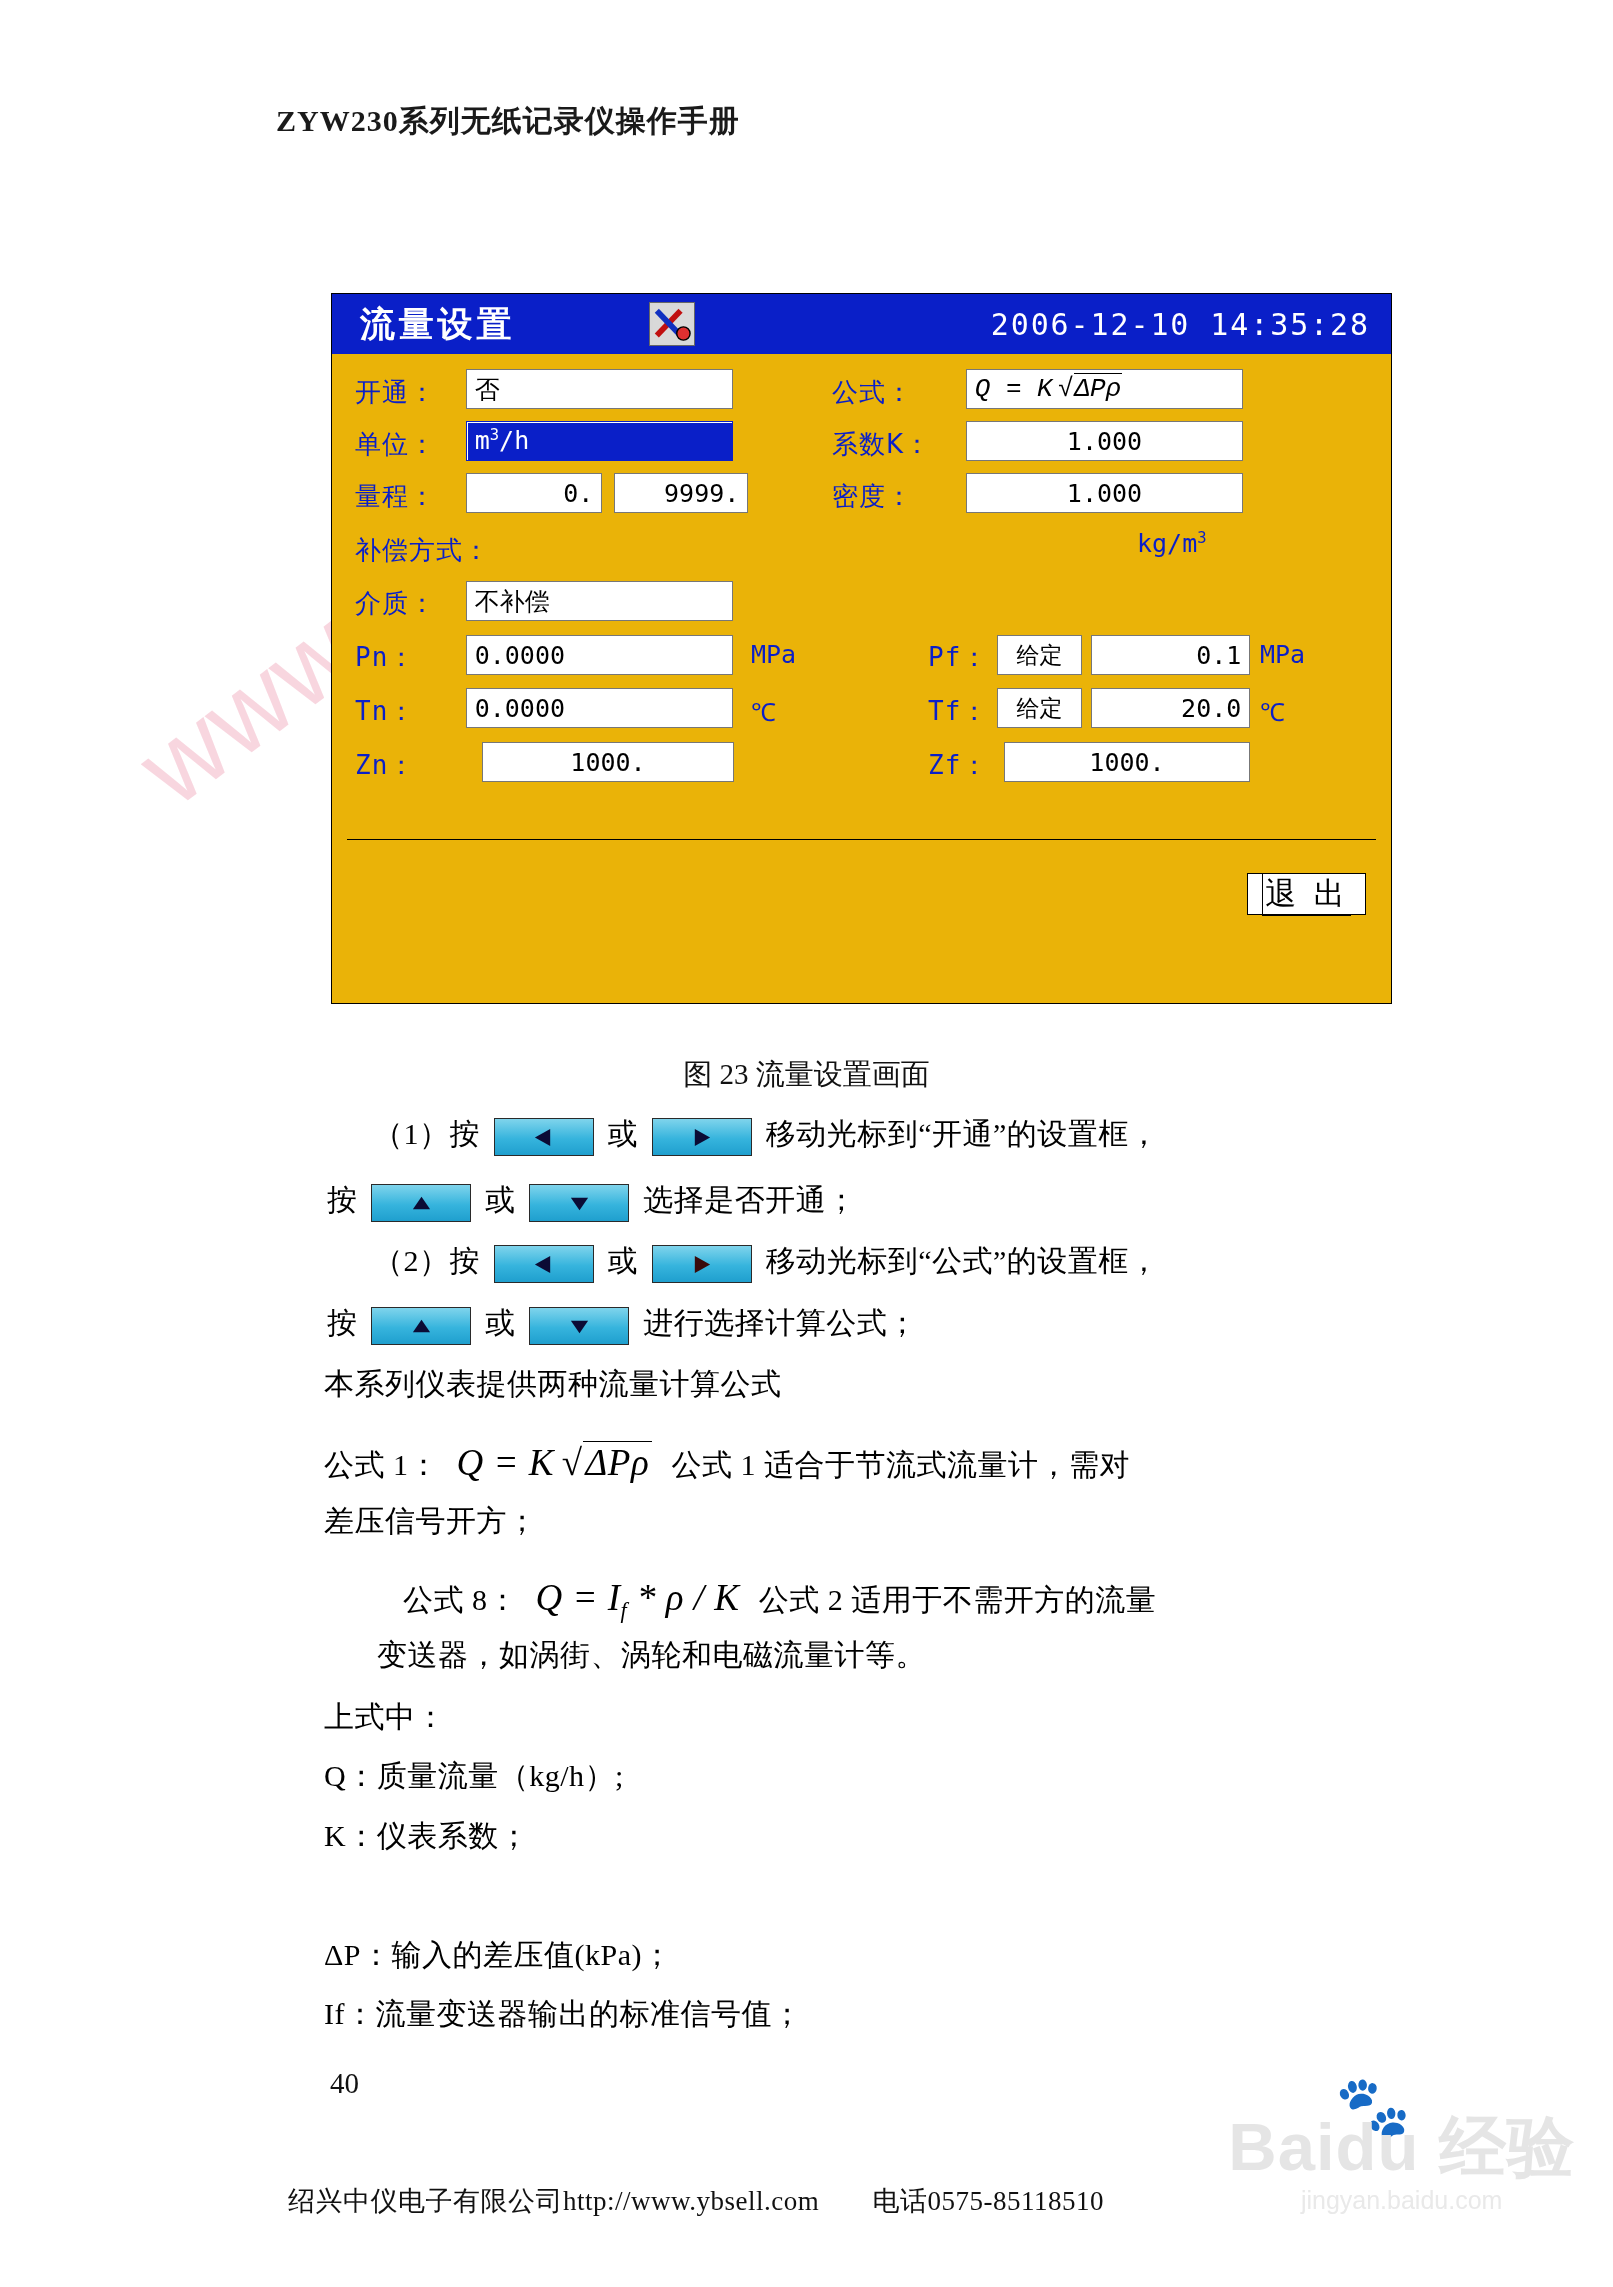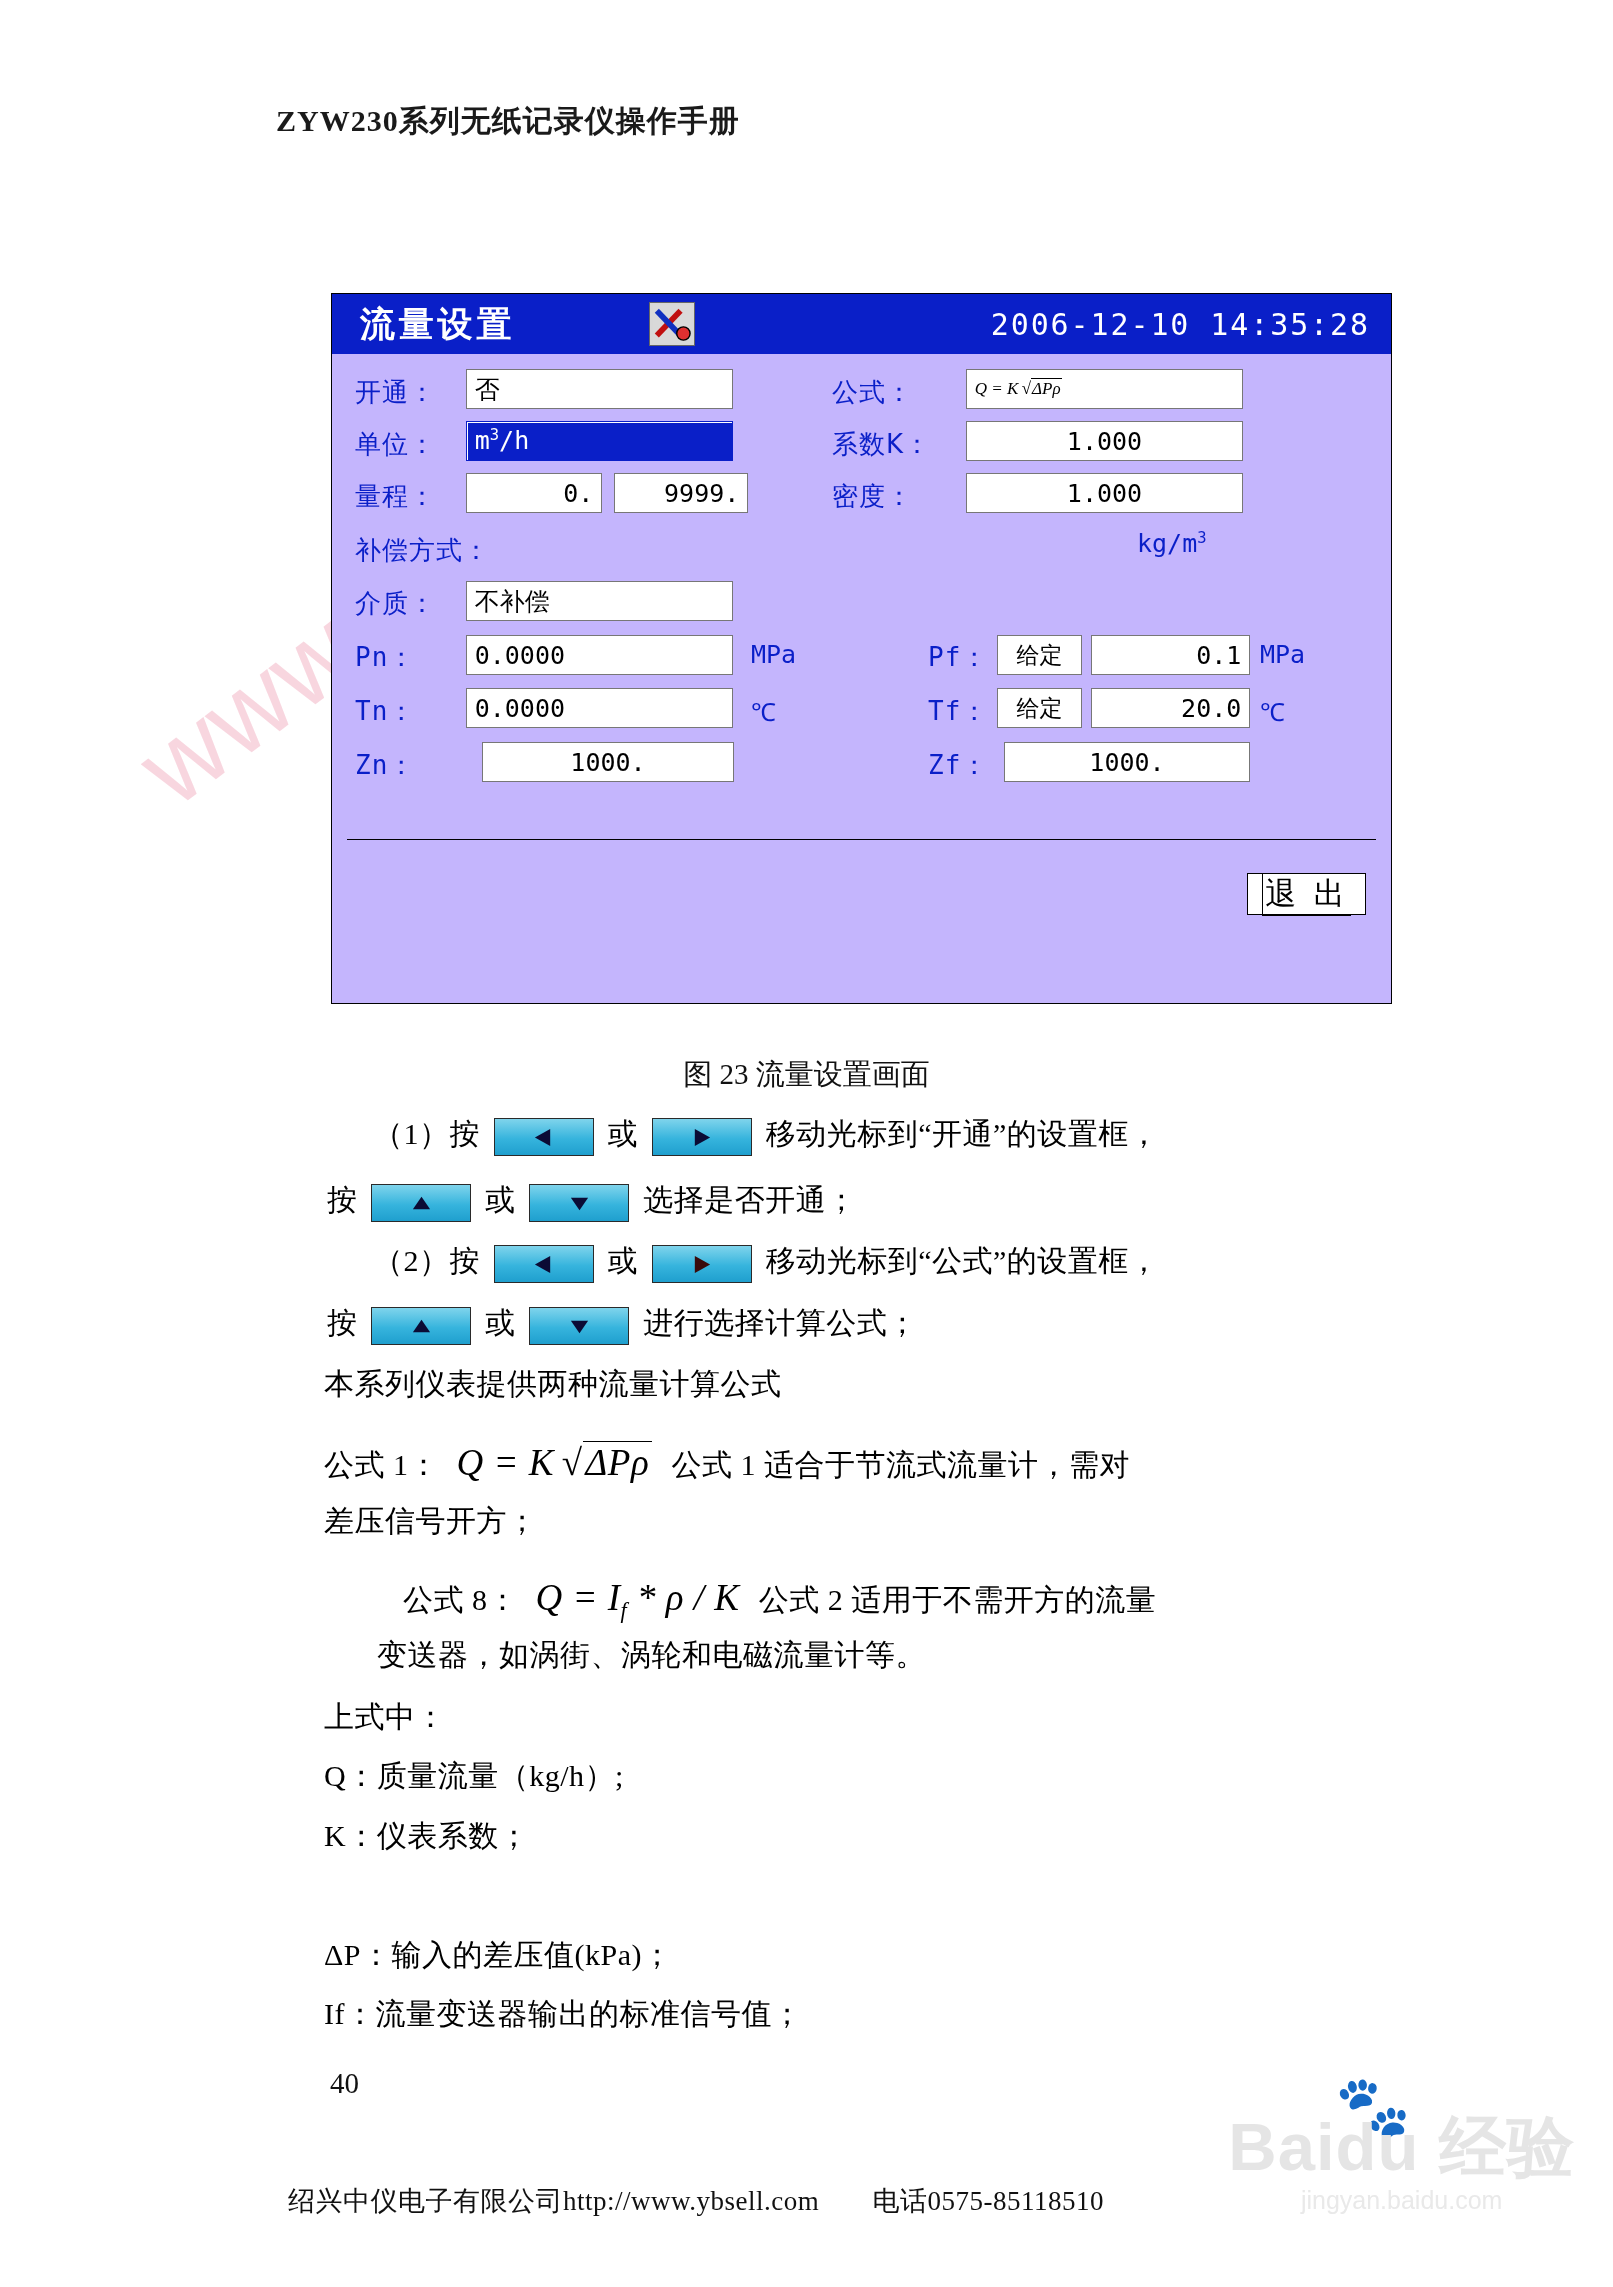--- a/index.html
+++ b/index.html
@@ -91,21 +91,21 @@
   .dev-title .t-icon svg { display:block; }
   .dev-title .t-right {
     position:absolute; right:21px;
     color:#ffffff;
     font-family:"DejaVu Sans Mono", monospace;
     font-size:30px; letter-spacing:1.9px;
   }
   .dev-body {
     position:relative;
     height:649px;
-    background:#c4b5fd;
+    background:#eab308;
   }
   .lbl {
     position:absolute;
     color:#0a1fc8;
     font-family:"DejaVu Sans", sans-serif;
     font-size:26px;
     letter-spacing:1px;
     white-space:nowrap;
   }
   .mono {
@@ -152,23 +152,23 @@
     font-size:31px;
     color:#000;
     letter-spacing:3.8px;
   }
   .exit-btn .inner {
     border-bottom:1.9px solid #000;
     border-left:1.9px solid #000;
     padding:0 1.9px;
   }
   .formula-img {
-    font-family:Liberation Serif, serif;
+    font-family:Liberation Mono, monospace;
     font-style:italic;
-    font-size:17px;
+    font-size:26px;
     color:#000;
   }
 
   
   .caption {
     position:absolute;
     left:0; right:0; top:1055px;
     text-align:center;
     font-size:29px;
     color:#111;

